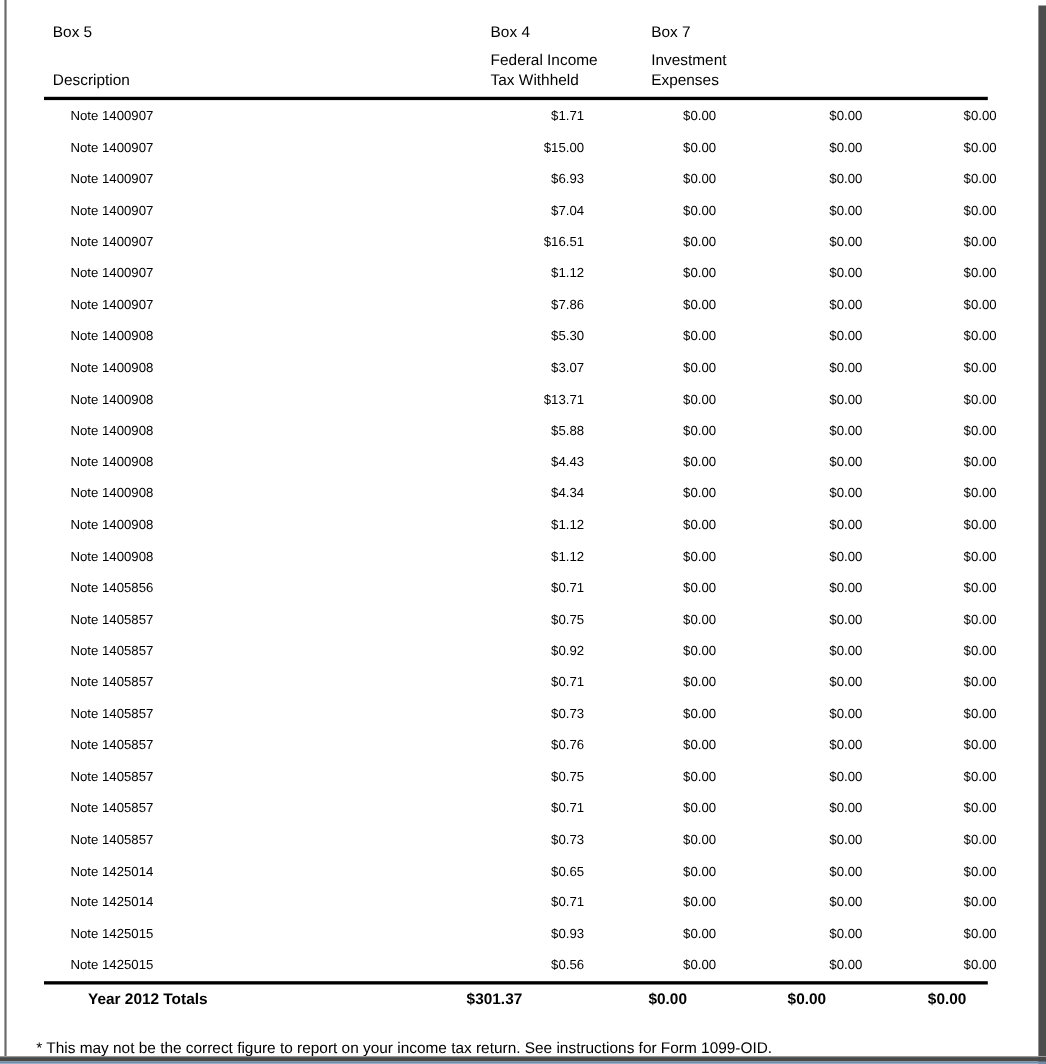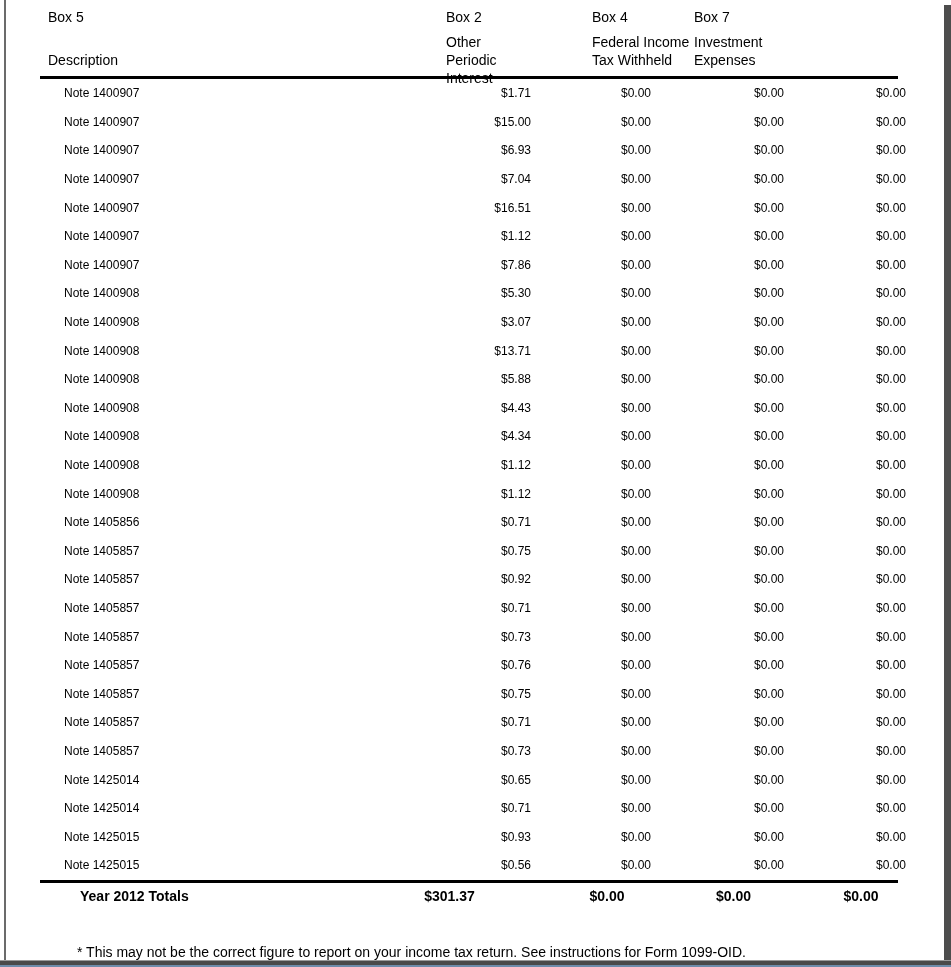--- a/index.html
+++ b/index.html
@@ -11,58 +11,50 @@
   
   .left-edge{position:absolute;left:4px;top:0;width:2px;height:960px;background:#6b6b6b;}
   .right-scrollbar{position:absolute;right:0;top:5px;width:7px;height:962px;background:#4d4d4d;}
   .bottom-band{position:absolute;left:0;bottom:0;width:951px;height:7px;}
   .bottom-band .b1{height:1px;background:#9a9a9a;}
   .bottom-band .b2{height:4px;background:#4a4a4a;}
   .bottom-band .b3{height:2px;background:#6e8cab;}
 
   
   .doc{position:absolute;left:40px;top:0;width:858px;}
-  .thead{position:relative;height:76px;display:grid;grid-template-columns:406px 146px 102px 128px auto;}
+  .thead{position:relative;height:76px;display:grid;grid-template-columns:406px 146px 102px 128px auto;margin-top:12px;}
   .hcell{position:relative;font-size:14px;}
   .hcell .box-label{position:absolute;top:9px;left:0;white-space:nowrap;}
   .hcell .hdr-lines{position:absolute;top:33px;left:0;line-height:18px;white-space:nowrap;}
   .hcell.desc .hdr-lines{top:51px;}
   .hcell.desc .box-label,.hcell.desc .hdr-lines{left:8px;}
   .rule-thick{height:3px;background:#000;}
 
   .trow{display:grid;grid-template-columns:280px 195px 120px 133px 122px;height:28.6px;align-items:center;font-size:12px;padding-right:8px;margin-left:16px;}
   .trow .cell.desc{padding-left:8px;white-space:nowrap;overflow:hidden;}
   .trow .cell.num{text-align:right;white-space:nowrap;}
 
   .totals-row{display:grid;grid-template-columns:280px 195px 120px 133px 122px;height:26px;align-items:center;font-size:14px;font-weight:bold;padding-right:8px;margin-left:32px;}
   .totals-row .cell.desc{padding-left:8px;white-space:nowrap;}
   .totals-row .cell.num{text-align:center;white-space:nowrap;}
 
-  .footnote{position:absolute;left:33px;top:944px;font-size:14px;white-space:nowrap;margin-left:44px;}
+  .footnote{position:absolute;left:33px;top:944px;font-size:14px;white-space:nowrap;}
 </style>
 </head>
 <body>
 
 <div class="left-edge"></div>
 
 <div class="doc">
 
   <div class="thead">
     <div class="hcell desc">
       <div class="box-label">Box 5</div>
       <div class="hdr-lines">
         <div>Description</div>
-      </div>
-    </div>
-    <div class="hcell">
-      <div class="box-label">Box 2</div>
-      <div class="hdr-lines">
-        <div>Other</div>
-        <div>Periodic</div>
-        <div>Interest</div>
       </div>
     </div>
     <div class="hcell">
       <div class="box-label">Box 4</div>
       <div class="hdr-lines">
         <div>Federal Income</div>
         <div>Tax Withheld</div>
       </div>
     </div>
     <div class="hcell">

